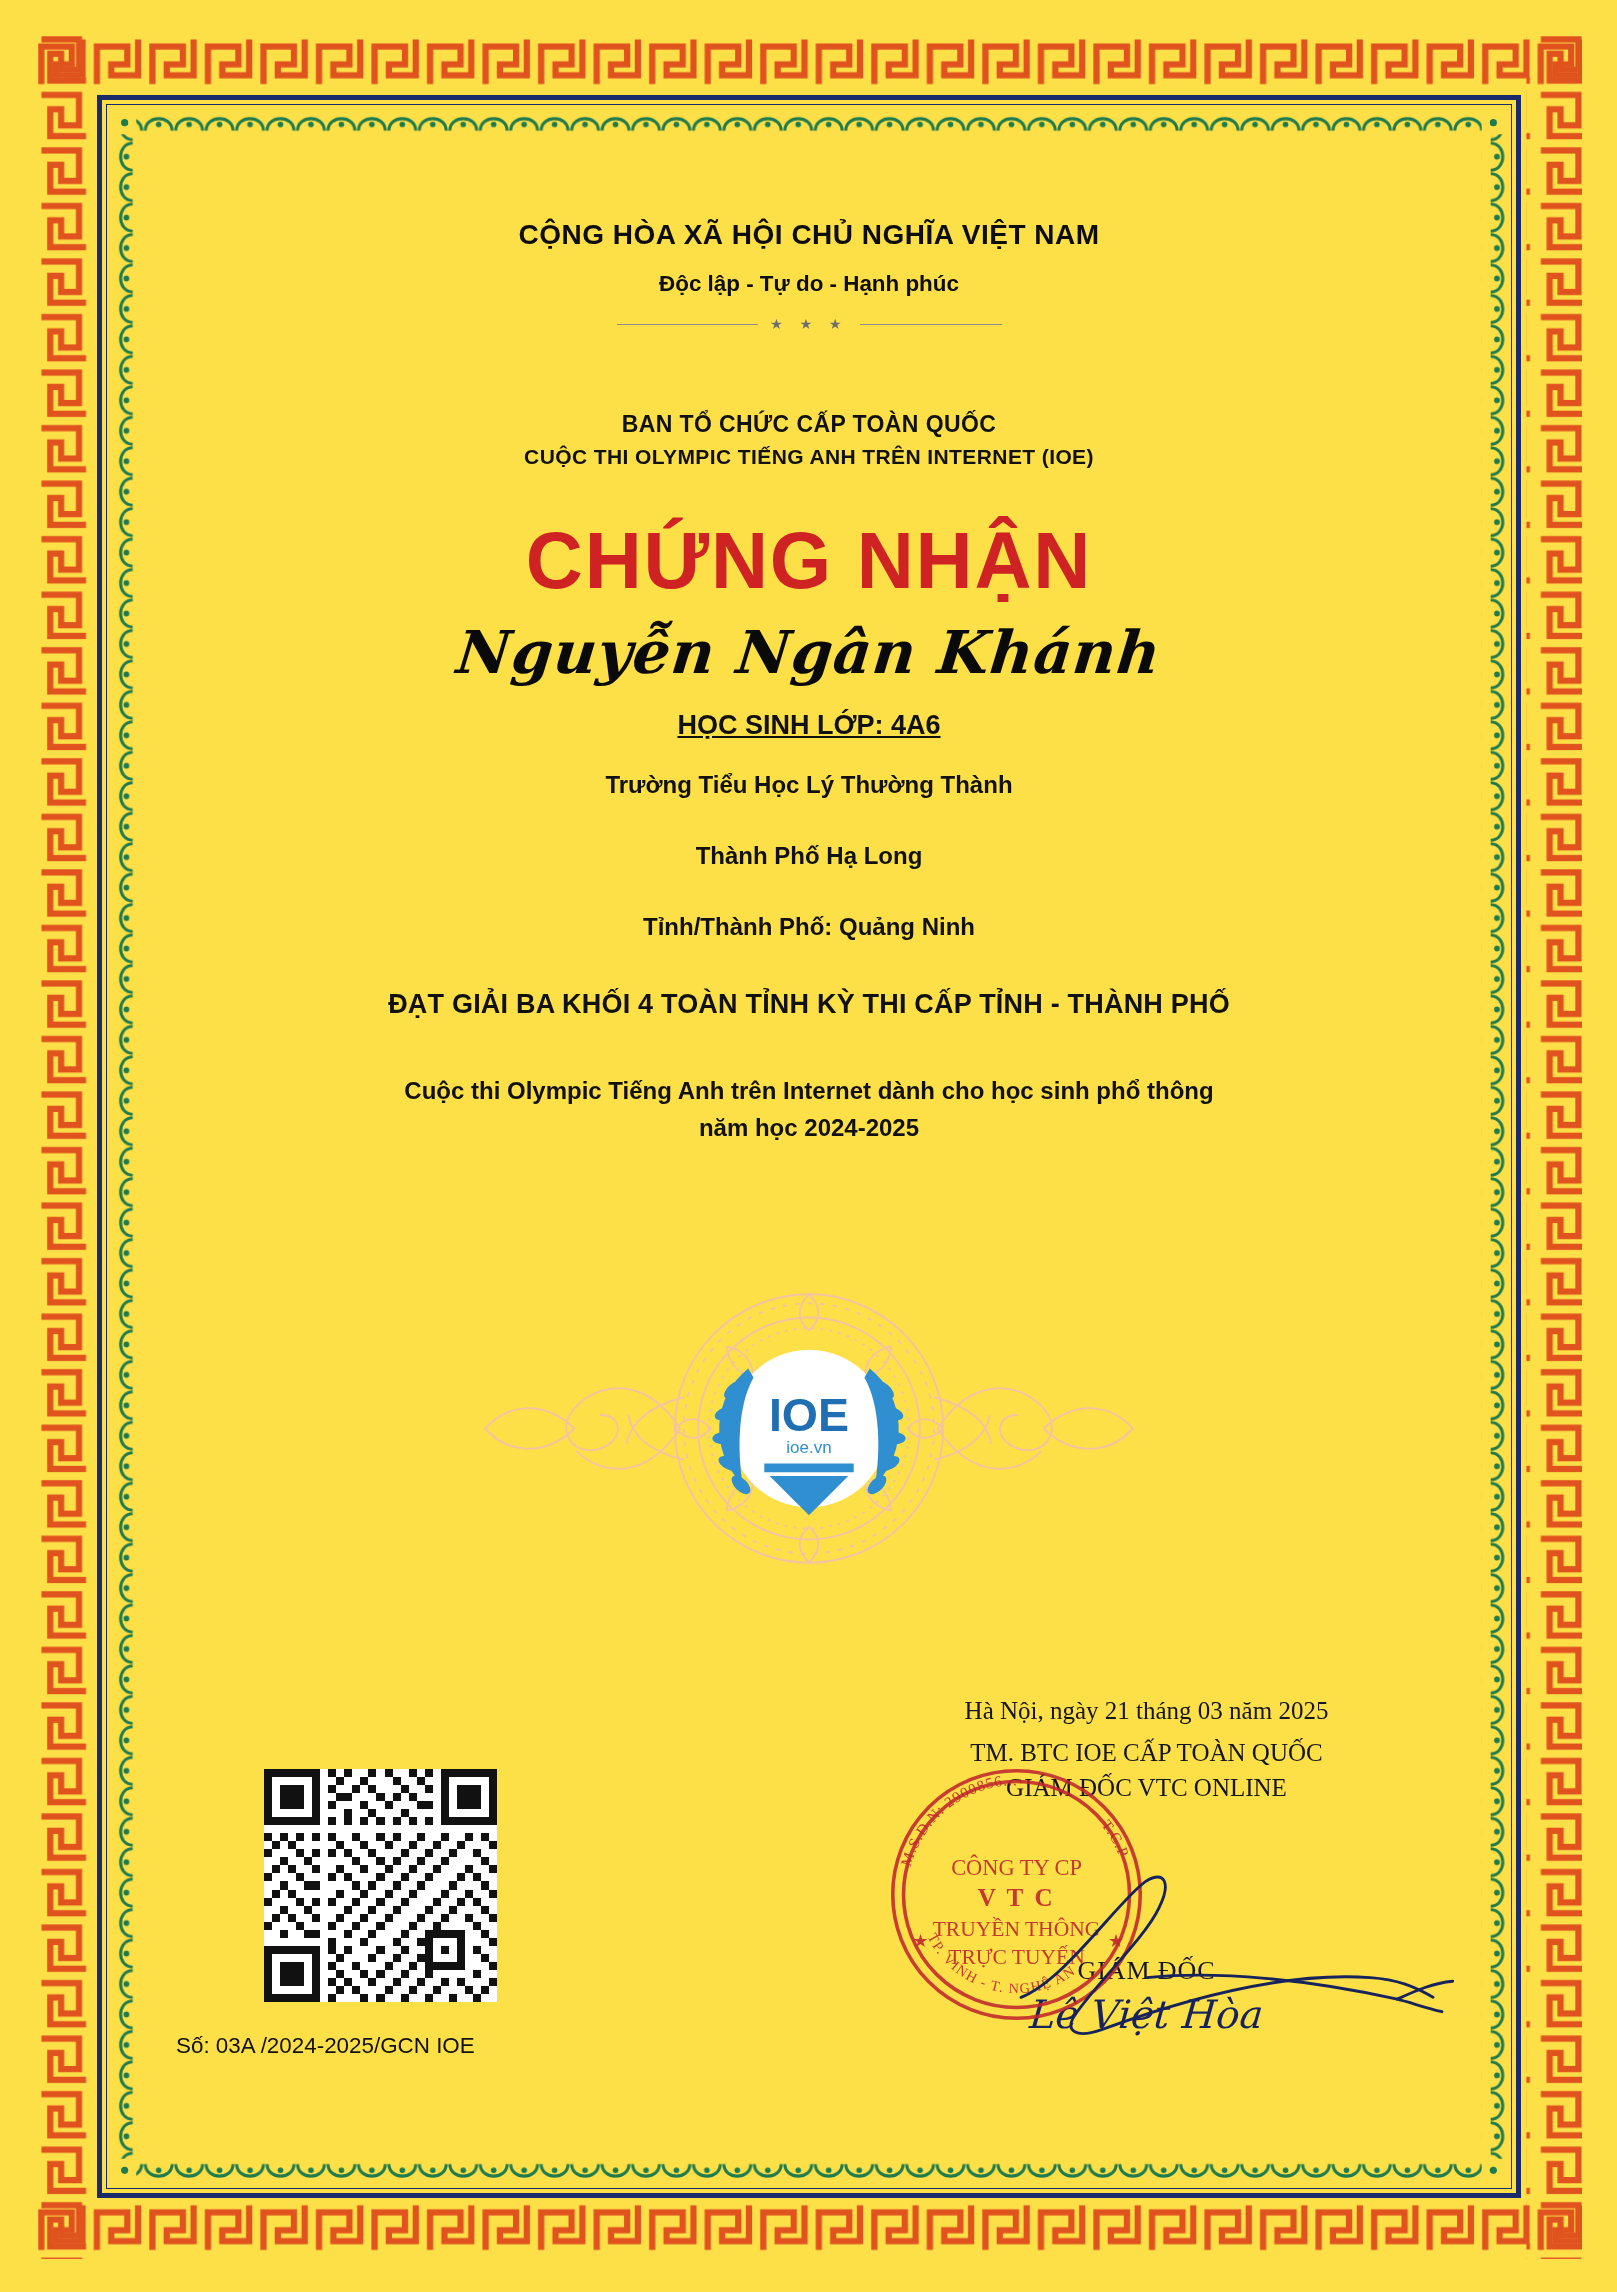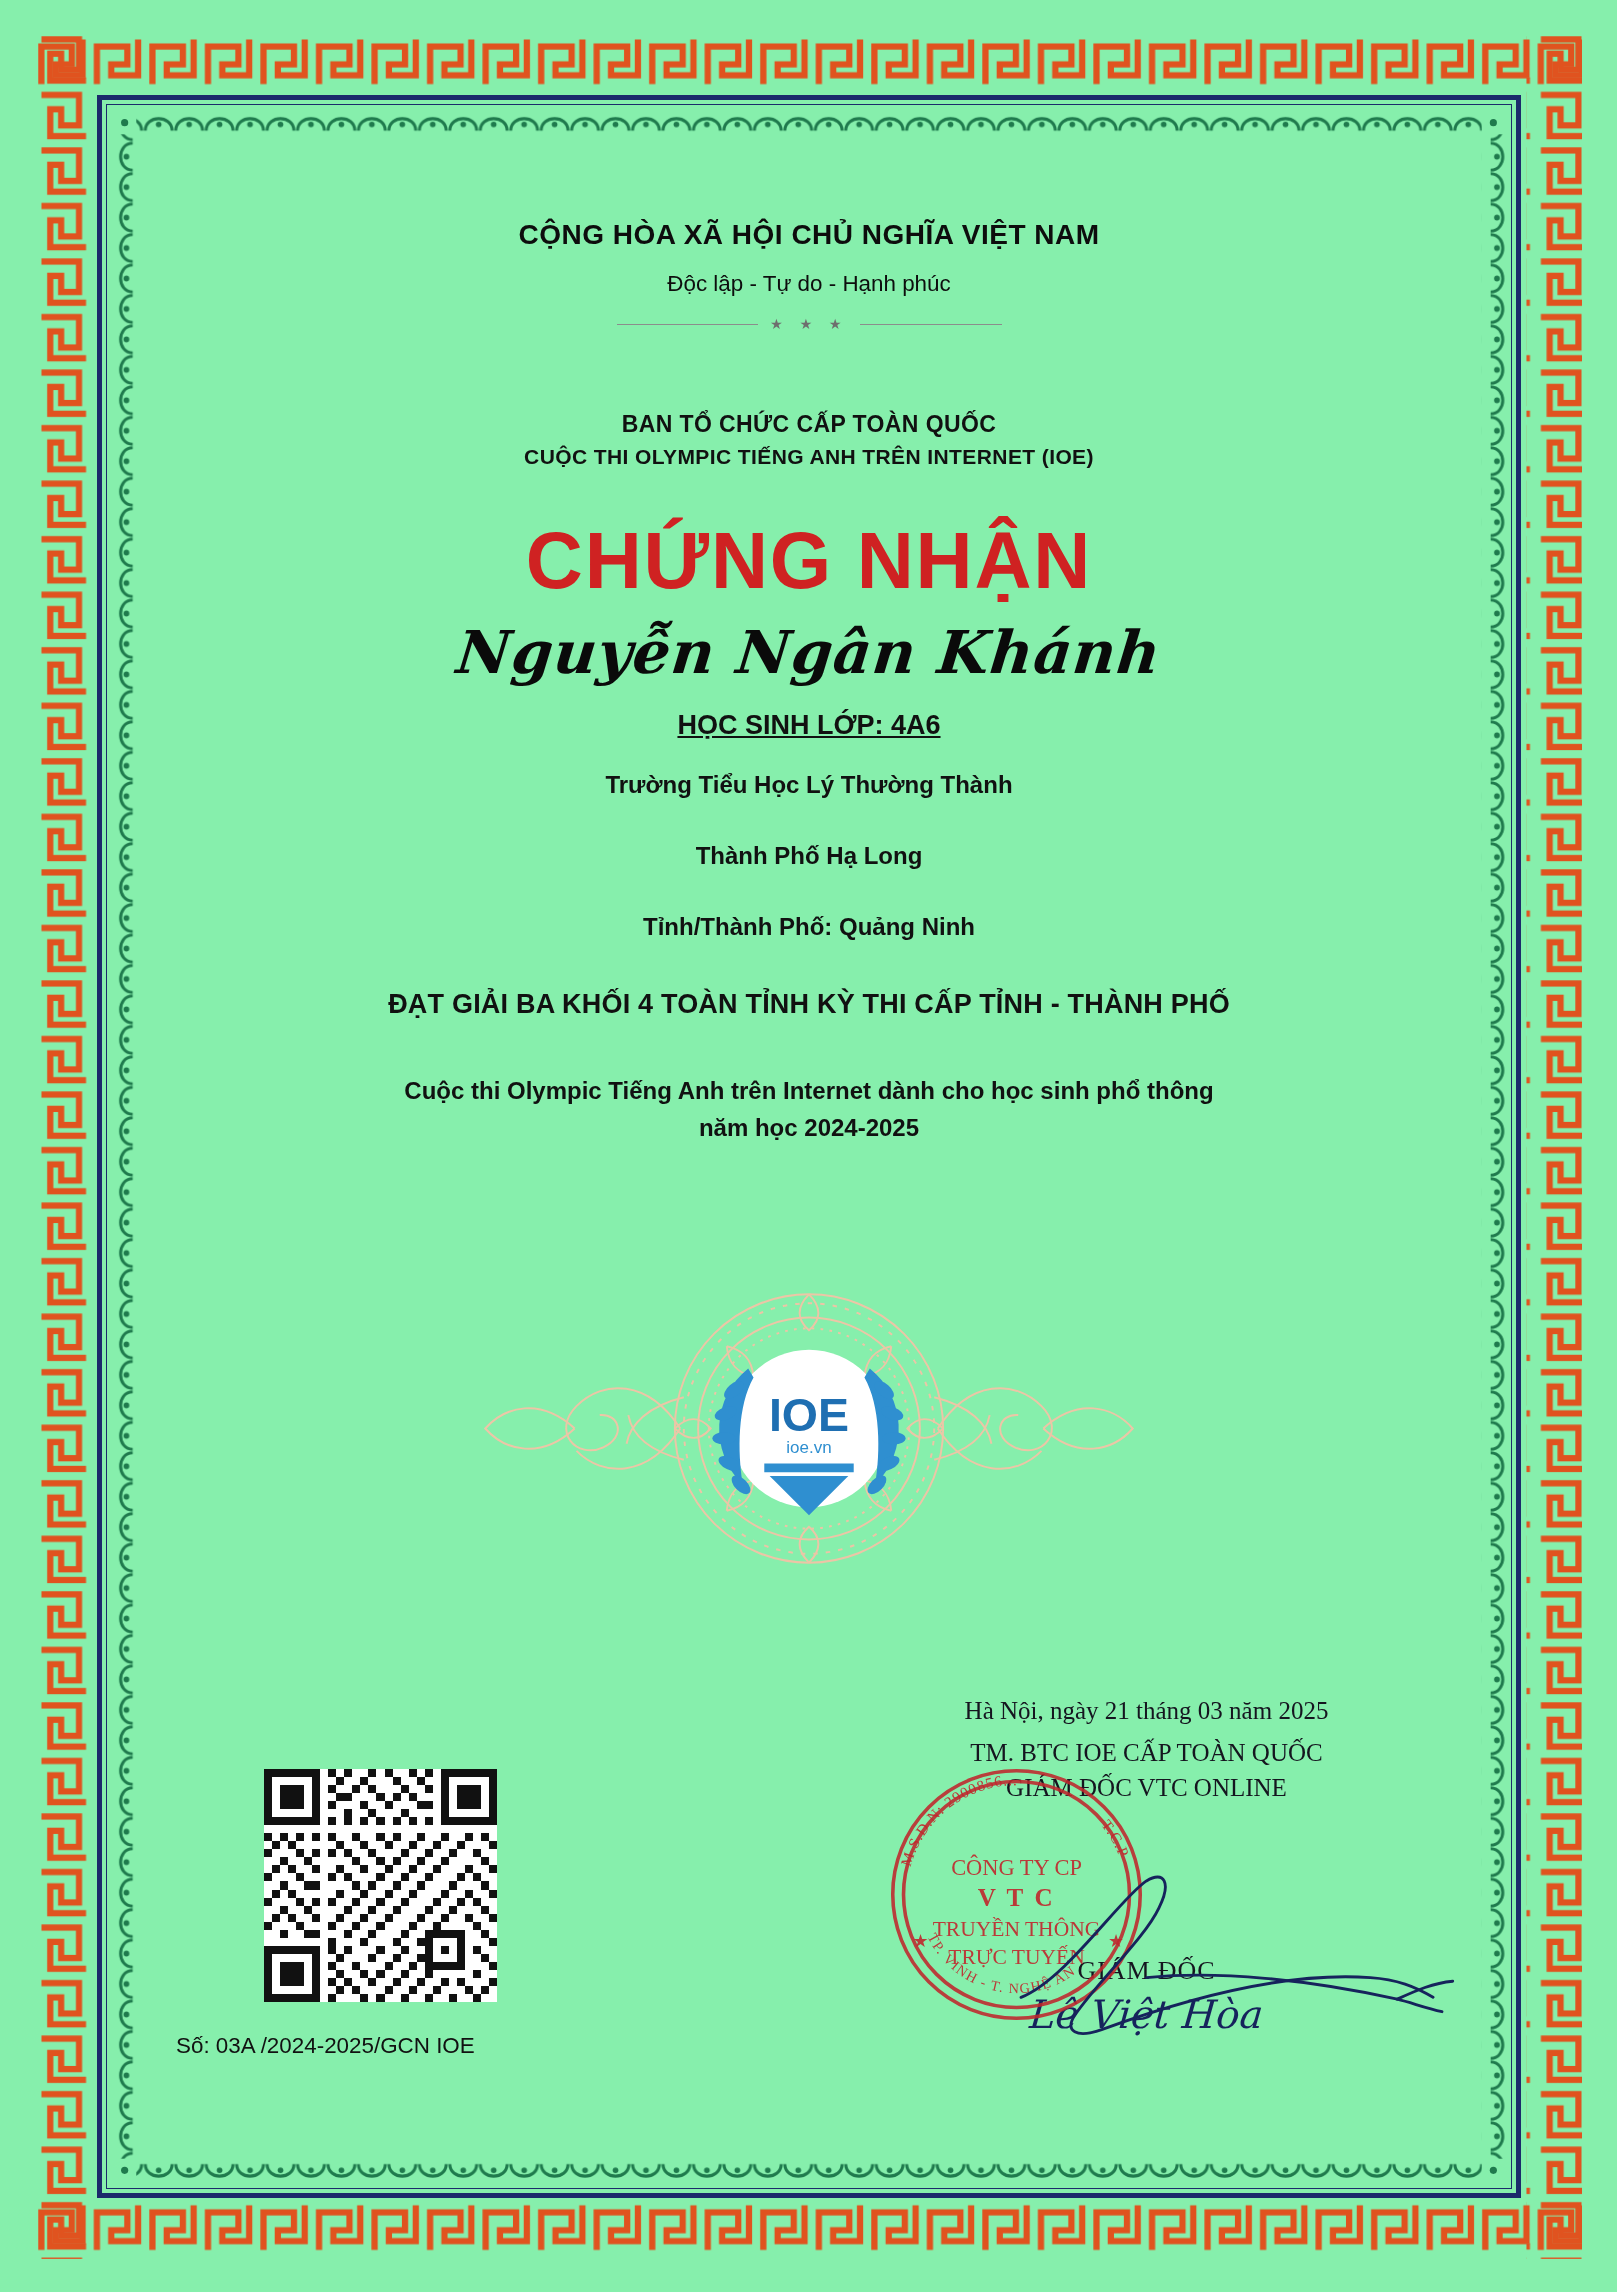--- a/index.html
+++ b/index.html
@@ -14,21 +14,21 @@
     position: relative;
     overflow: hidden;
   }
 
   
   .certificate {
     position: absolute;
     left: 0; top: 0;
     width: 1617px;
     height: 2293px;
-    background: #86efac;
+    background: #fde047;
   }
 
   
   .frame-outer {
     position: absolute;
     left: 36px; top: 34px;
     width: 1546px;
     height: 2225px;
   }
   .frame-outer svg { display: block; }
@@ -73,21 +73,21 @@
     font-size: 28px;
     font-weight: bold;
     letter-spacing: 0.5px;
     color: #0d0d0d;
     margin: 49px 0 0 0;
   }
   .nation-motto {
     font-size: 22.4px;
     margin-top: 19.7px;
     color: #0d0d0d;
-    font-weight: normal;
+    font-weight: bold;
   }
 
   .divider {
     margin: 19.7px auto 0 auto;
     width: 385px;
     display: flex;
     align-items: center;
     justify-content: center;
     gap: 12.5px;
   }

